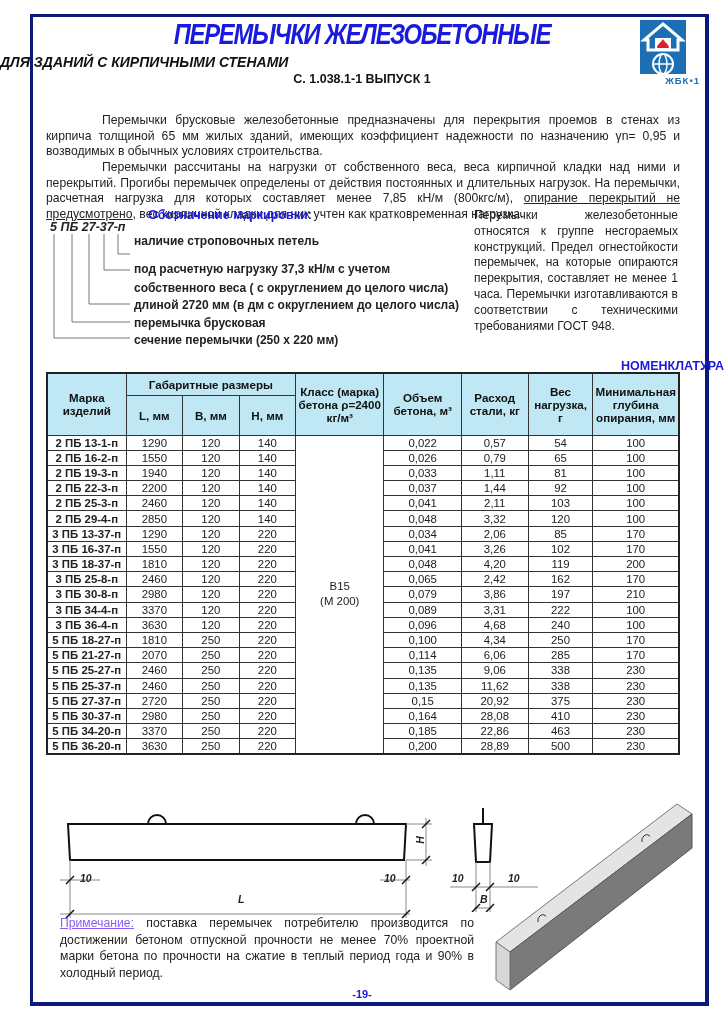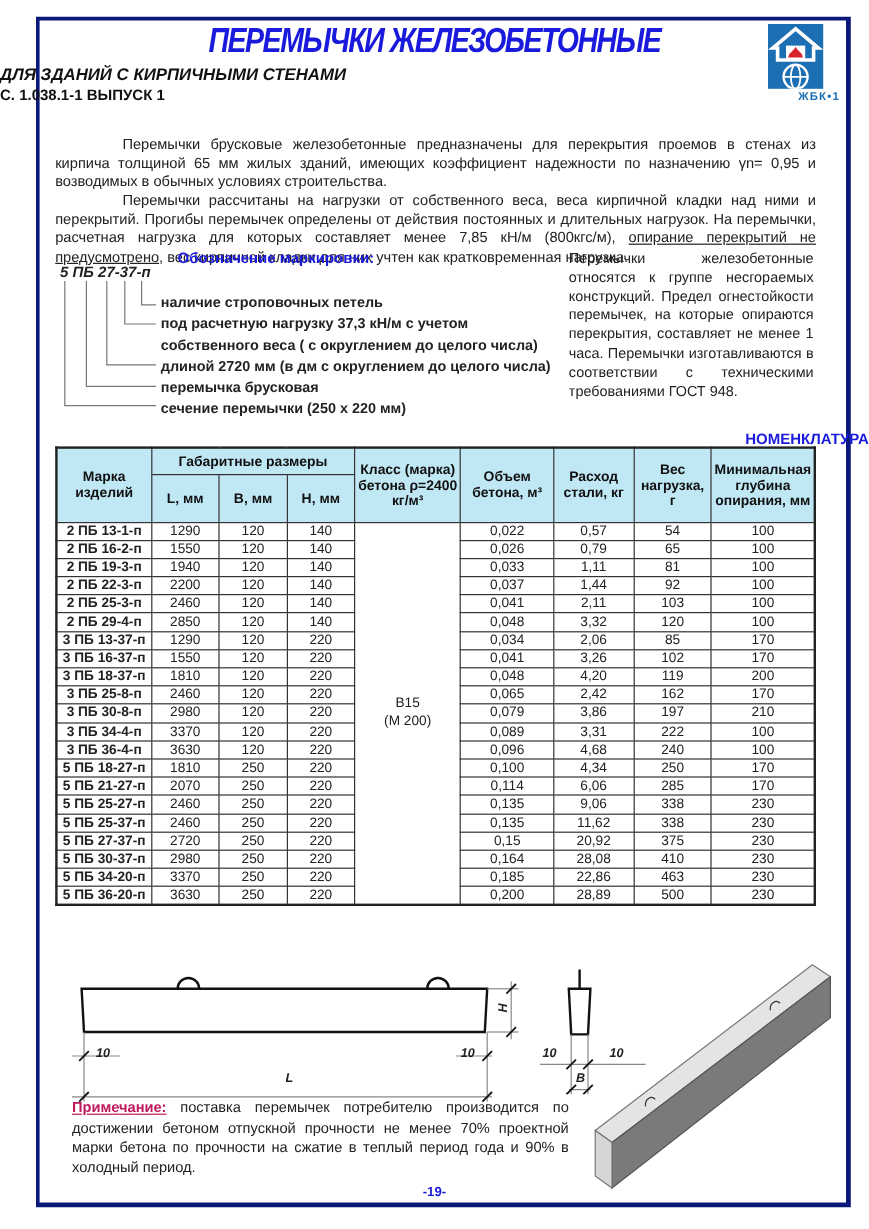--- a/index.html
+++ b/index.html
@@ -5,21 +5,21 @@
   html, body { margin:0; padding:0; background:#ffffff; }
   body { width:724px; height:1024px; position:relative; overflow:hidden;
          font-family:"Liberation Sans", sans-serif; color:#222; }
   .frame { position:absolute; left:30px; top:14px; width:679px; height:992px;
            border:3px solid #0b1a7a; border-right-width:4px; border-bottom-width:4px; box-sizing:border-box; }
   .title { position:absolute; left:0; width:724px; top:18px; text-align:center;
            font-family:"Liberation Sans", sans-serif; font-weight:bold; font-style:italic;
            color:#1a1adc; font-size:29px; letter-spacing:-1.5px; transform:scaleX(0.82); transform-origin:center; }
   .subtitle { position:absolute; left:0; width:724px; top:54px; text-align:left;
               font-weight:bold; font-style:italic; font-size:14px; color:#111; }
-  .series { position:absolute; left:0; width:724px; top:72px; 
+  .series { position:absolute; left:0; width:724px; top:72px; text-align:center;
             font-weight:bold; font-size:12.5px; color:#111; }
   .logo { position:absolute; left:636px; top:20px; width:64px; height:70px; }
   .logo .box { position:absolute; left:4px; top:0; width:46px; height:54px; background:#1c6fb3; }
   .logo .lbl { position:absolute; left:0; top:55px; width:64px; text-align:right;
                font-weight:bold; font-size:9.5px; color:#1c6fb3; letter-spacing:1px; }
   .para { position:absolute; left:46px; width:634px; font-size:12.2px; line-height:15.5px;
           text-align:justify; color:#222;margin-top:16px; }
   .para .ind { display:inline-block; width:56px; }
   .u { text-decoration:underline; }
   .mark-head { position:absolute; left:148px; top:208px; font-weight:bold; font-size:12.5px; color:#1a1adc; }
@@ -32,21 +32,21 @@
          font-weight:bold; font-size:12.5px; color:#1a1adc; }
   table.t { position:absolute; left:46px; top:372px; width:634px; border-collapse:collapse;
             font-size:11.4px; }
   table.t th { background:#bfe7f4; font-weight:bold; color:#111; border:1px solid #333;
                font-size:11.6px; line-height:13px; padding:1px 2px; }
   table.t td { border:1px solid #333; text-align:center; height:14.2px; padding:0; line-height:14px; color:#222; }
   table.t td.m { font-weight:bold; }
   table.t { border:2px solid #222; }
   .note { position:absolute; left:60px; top:915px; width:414px; font-size:12.2px; line-height:16.5px;
           text-align:justify; color:#222; }
-  .note .lbl { color:#be185d; font-weight:bold; text-decoration:underline; }
+  .note .lbl { color:#8b5cf6; font-weight:normal; text-decoration:underline; }
   .page { position:absolute; left:0; width:724px; top:988px; text-align:center; font-weight:bold;
           font-size:11px; color:#1a1adc; }
   .dim { position:absolute; font-style:italic; font-weight:bold; font-size:10.5px; color:#222; }
 </style>
 </head>
 <body>
 
 <div class="frame"></div>
 
 <div class="title">ПЕРЕМЫЧКИ ЖЕЛЕЗОБЕТОННЫЕ</div>
@@ -80,21 +80,21 @@
 <svg class="mark-lines" width="90" height="110" style="position:absolute;left:42px;top:234px;">
   <g stroke="#777" stroke-width="1" fill="none">
     <polyline points="76,0 76,20 88,20"></polyline>
     <polyline points="62,0 62,36 88,36"></polyline>
     <polyline points="47,0 47,70 88,70"></polyline>
     <polyline points="30,0 30,88 88,88"></polyline>
     <polyline points="12,0 12,104 88,104"></polyline>
   </g>
 </svg>
 
-<div class="mark-item" style="top:245px">наличие строповочных петель</div>
+<div class="mark-item" style="top:234px">наличие строповочных петель</div>
 <div class="mark-item" style="top:262px">под расчетную нагрузку 37,3 кН/м с учетом</div>
 <div class="mark-item" style="top:281px">собственного веса ( с округлением до целого числа)</div>
 <div class="mark-item" style="top:298px">длиной 2720 мм (в дм с округлением до целого числа)</div>
 <div class="mark-item" style="top:316px">перемычка брусковая</div>
 <div class="mark-item" style="top:333px">сечение перемычки (250 х 220 мм)</div>
 
 <div class="side">Перемычки железобетонные относятся к группе несгораемых конструкций. Предел огнестойкости перемычек, на которые опираются перекрытия, составляет не менее 1 часа. Перемычки изготавливаются в соответствии с техническими требованиями ГОСТ 948.</div>
 
 <div class="nom">НОМЕНКЛАТУРА</div>
 

